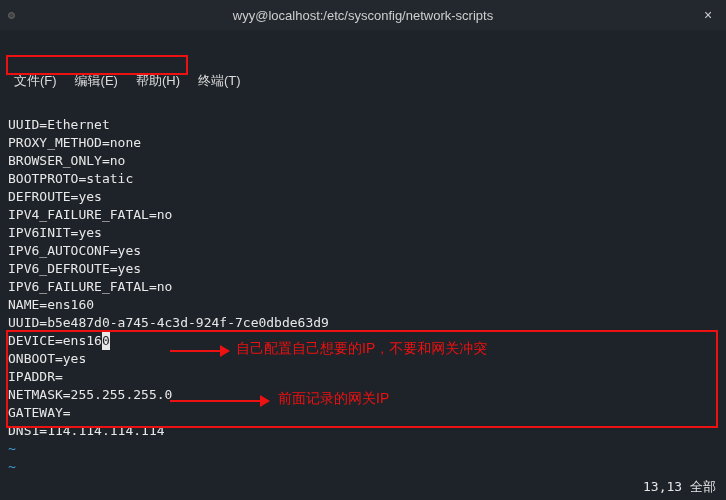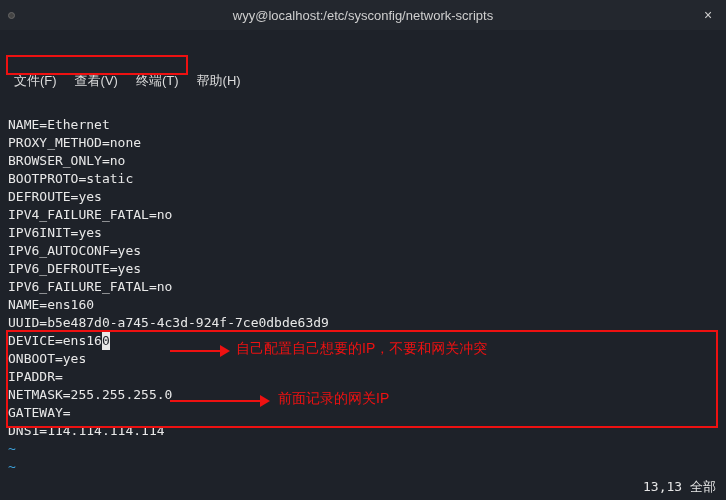--- a/index.html
+++ b/index.html
@@ -118,27 +118,27 @@
 <body>
 
 <div class="titlebar">
   <div class="title-dot"></div>
   <div class="titlebar-title">wyy@localhost:/etc/sysconfig/network-scripts</div>
   <div class="titlebar-close">×</div>
 </div>
 
 <div class="menubar">
   <div class="menu-item">文件(F)</div>
-  <div class="menu-item">查看(V)</div>
+  <div class="menu-item">编辑(E)</div>
+  <div class="menu-item">帮助(H)</div>
   <div class="menu-item">终端(T)</div>
-  <div class="menu-item">帮助(H)</div>
 </div>
 
 <div class="terminal">
-<span>NAME=Ethernet</span>
+<span>UUID=Ethernet</span>
 <span>PROXY_METHOD=none</span>
 <span>BROWSER_ONLY=no</span>
 <span>BOOTPROTO=static</span>
 <span>DEFROUTE=yes</span>
 <span>IPV4_FAILURE_FATAL=no</span>
 <span>IPV6INIT=yes</span>
 <span>IPV6_AUTOCONF=yes</span>
 <span>IPV6_DEFROUTE=yes</span>
 <span>IPV6_FAILURE_FATAL=no</span>
 <span>NAME=ens160</span>

